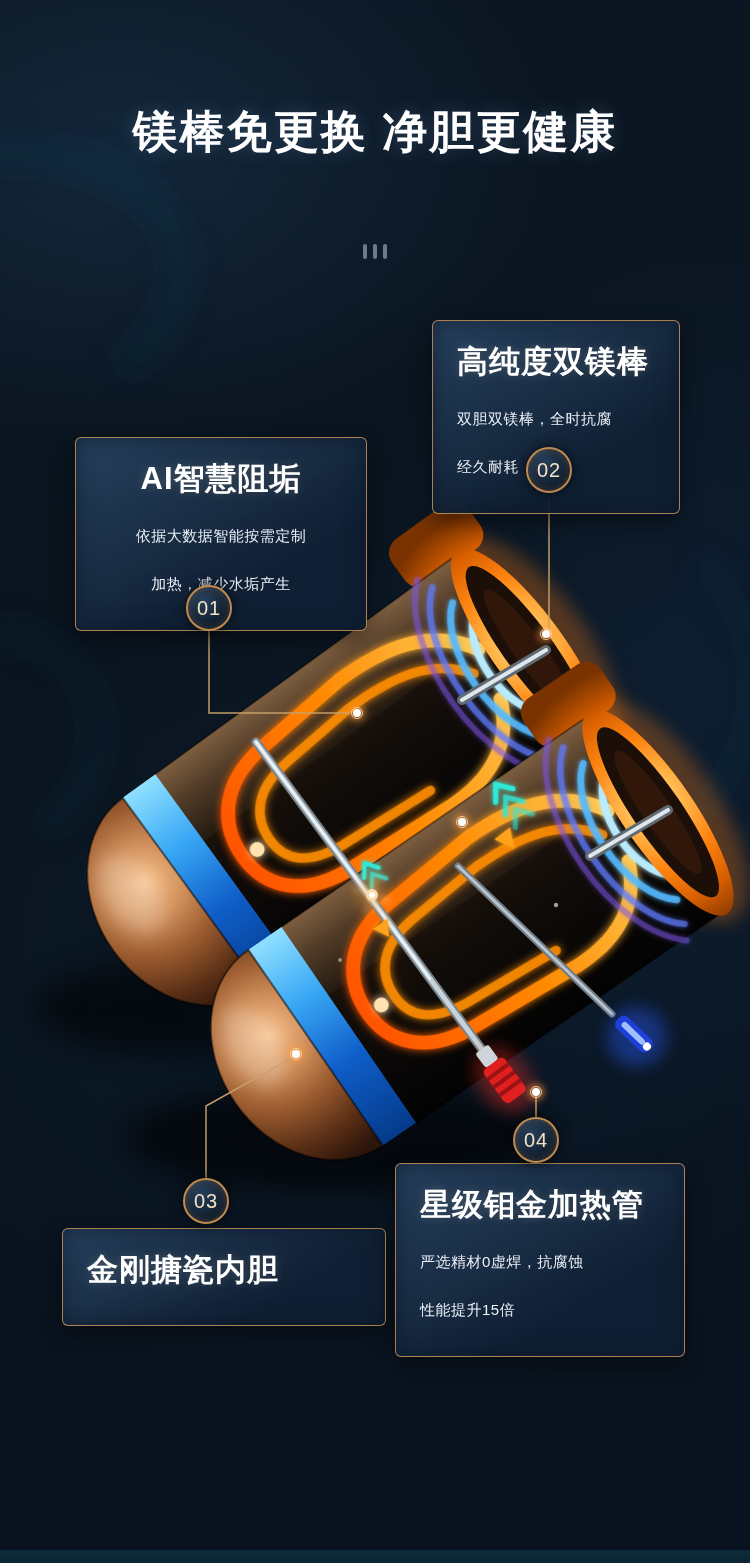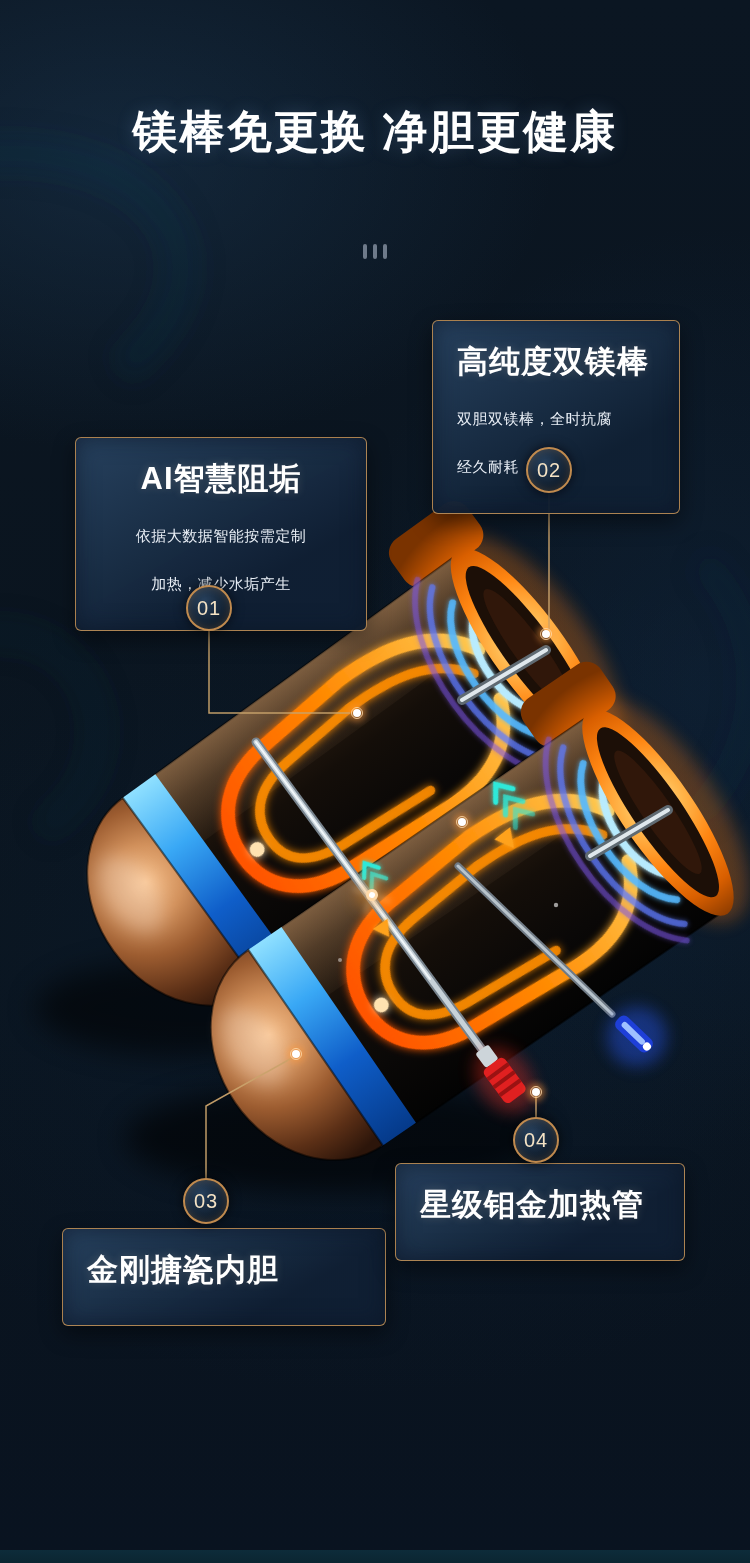--- a/index.html
+++ b/index.html
@@ -270,20 +270,22 @@
   <div class="callout c2">
     <div class="ttl">高纯度双镁棒</div>
     <div class="dsc">双胆双镁棒，全时抗腐
 经久耐耗</div>
   </div>
   <div class="callout c3">
     <div class="ttl">金刚搪瓷内胆</div>
   </div>
   <div class="callout c4">
     <div class="ttl">星级钼金加热管</div>
+    <div class="dsc">严选精材0虚焊，抗腐蚀
+性能提升15倍</div>
   </div>
 
   <div class="badge b1">01</div>
   <div class="badge b2">02</div>
   <div class="badge b3">03</div>
   <div class="badge b4">04</div>
 
   <div class="bottom-strip"></div>
 </div>
 

